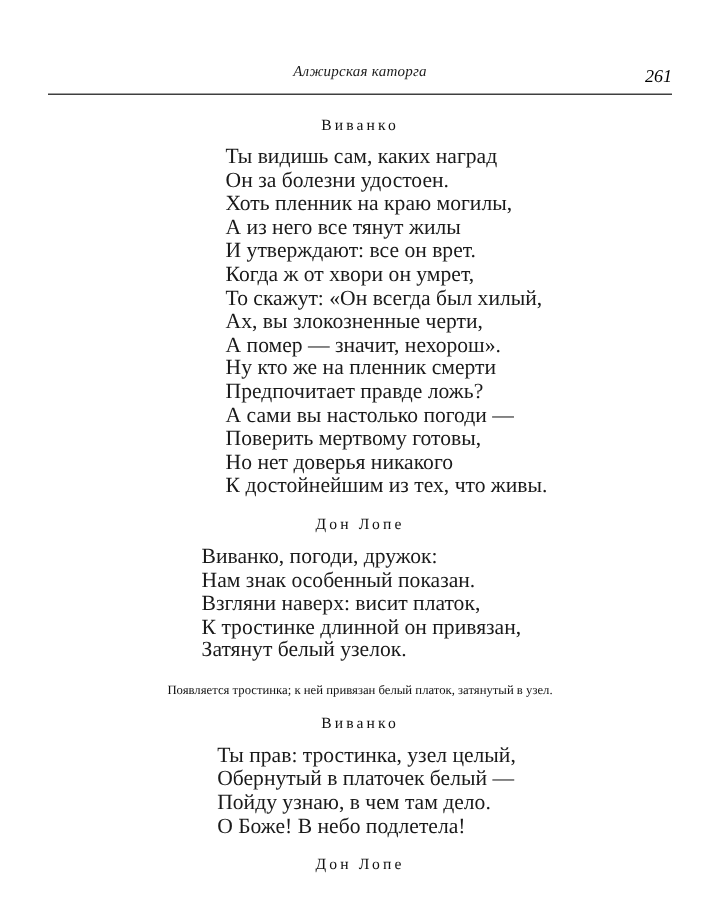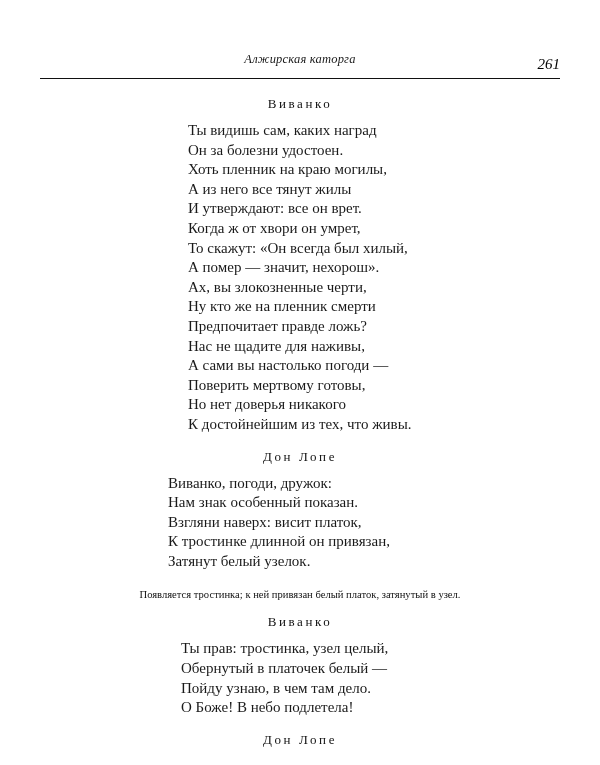--- a/index.html
+++ b/index.html
@@ -65,21 +65,21 @@
     letter-spacing: 2.6px;
     margin: 14px 0 9px 0;
     color: #111;
   }
   .speaker.first {
     margin-top: 8px;
   }
   .verse {
     margin: 0 0 0 0;
     padding-left: 148px;
-    font-size: 15px;
+    font-size: 18px;
     line-height: 19.6px;
   }
   .verse.indent-left {
     padding-left: 128px;
   }
   .verse.indent-mid {
     padding-left: 141px;
   }
   .verse .line {
     white-space: pre;
@@ -106,25 +106,24 @@
   <div class="content">
       <div class="speaker first">Виванко</div>
       <div class="verse">
         <div class="line">Ты видишь сам, каких наград</div>
         <div class="line">Он за болезни удостоен.</div>
         <div class="line">Хоть пленник на краю могилы,</div>
         <div class="line">А из него все тянут жилы</div>
         <div class="line">И утверждают: все он врет.</div>
         <div class="line">Когда ж от хвори он умрет,</div>
         <div class="line">То скажут: «Он всегда был хилый,</div>
+        <div class="line">Ах, вы злокозненные черти,</div>
         <div class="line">А помер — значит, нехорош».</div>
-        <div class="line">Ах, вы злокозненные черти,</div>
         <div class="line">Ну кто же на пленник смерти</div>
         <div class="line">Предпочитает правде ложь?</div>
-        <div class="line">Нас не щадите для наживы,</div>
         <div class="line">А сами вы настолько погоди —</div>
         <div class="line">Поверить мертвому готовы,</div>
         <div class="line">Но нет доверья никакого</div>
         <div class="line">К достойнейшим из тех, что живы.</div>
       </div>
       <div class="speaker">Дон Лопе</div>
       <div class="verse indent-left">
         <div class="line">Виванко, погоди, дружок:</div>
         <div class="line">Нам знак особенный показан.</div>
         <div class="line">Взгляни наверх: висит платок,</div>

